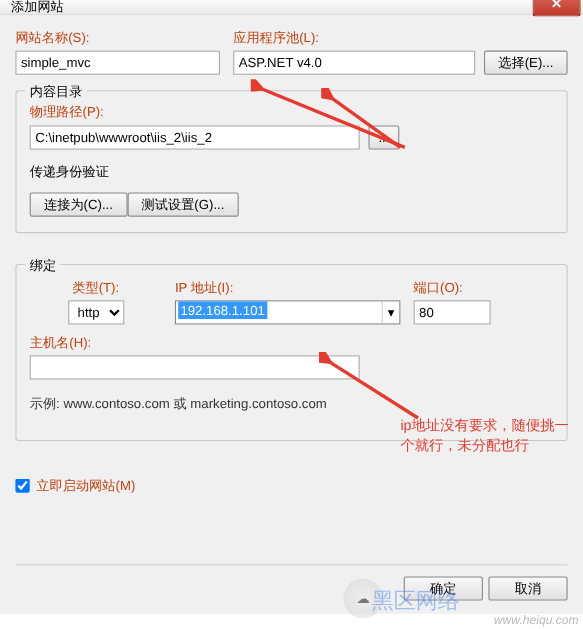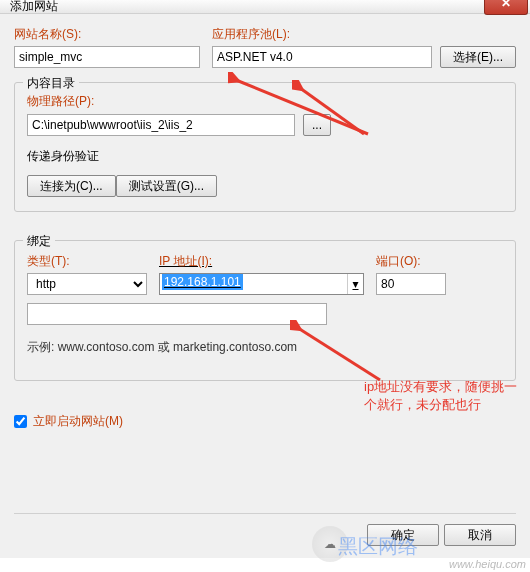--- a/index.html
+++ b/index.html
@@ -52,53 +52,54 @@
         <input type="text" style="flex: 1 1 0%;" readonly="" value="ASP.NET v4.0">
         <button class="btn">选择(E)...</button>
       </div>
     </div>
   </div>
 
   <div class="groupbox">
     <span class="groupbox-title">内容目录</span>
     <label>物理路径(P):</label>
     <div style="display:flex; gap:8px; margin-top:4px; align-items:center;">
-      <input type="text" style="width: 268px;" value="C:\inetpub\wwwroot\iis_2\iis_2">
+      <input type="text" style="width: 300px;" value="C:\inetpub\wwwroot\iis_2\iis_2">
       <div class="browse-btn">
           <span>...</span>
         </div>
     </div>
     <div style="margin-top:12px;">传递身份验证</div>
     <div style="display:flex; margin-top:10px;">
       <button class="btn">连接为(C)...</button>
       <button class="btn">测试设置(G)...</button>
     </div>
   </div>
 
   <div class="groupbox" style="padding-bottom:18px;">
     <span class="groupbox-title">绑定</span>
     <div class="row" style="margin-top:2px;">
-      <div class="col" style="width:120px;">
+      <div class="col" style="width:120px;align-items:center;">
         <label>类型(T):</label>
         <select><option>http</option></select>
       </div>
-      <div class="col" style="width:205px;text-decoration:underline;">
+      <div class="col" style="width:205px;">
         <label>IP 地址(I):</label>
         <div class="ip-input">
           <span class="sel">192.168.1.101</span>
           <span style="flex:1;"></span>
           <span class="dd">▾</span>
         </div>
       </div>
       <div class="col" style="width:70px;">
         <label>端口(O):</label>
         <input type="text" value="80" style="">
       </div>
     </div>
     <div class="col" style="margin-top:8px;">
+      <label>主机名(H):</label>
       <input type="text" style="width: 300px;" value="">
     </div>
     <div class="example-text" style="margin-top:8px;">示例: www.contoso.com 或 marketing.contoso.com</div>
   </div>
 
   <div class="checkbox-row">
     <input type="checkbox" checked="" style="">
     <label>立即启动网站(M)</label>
   </div>
 

